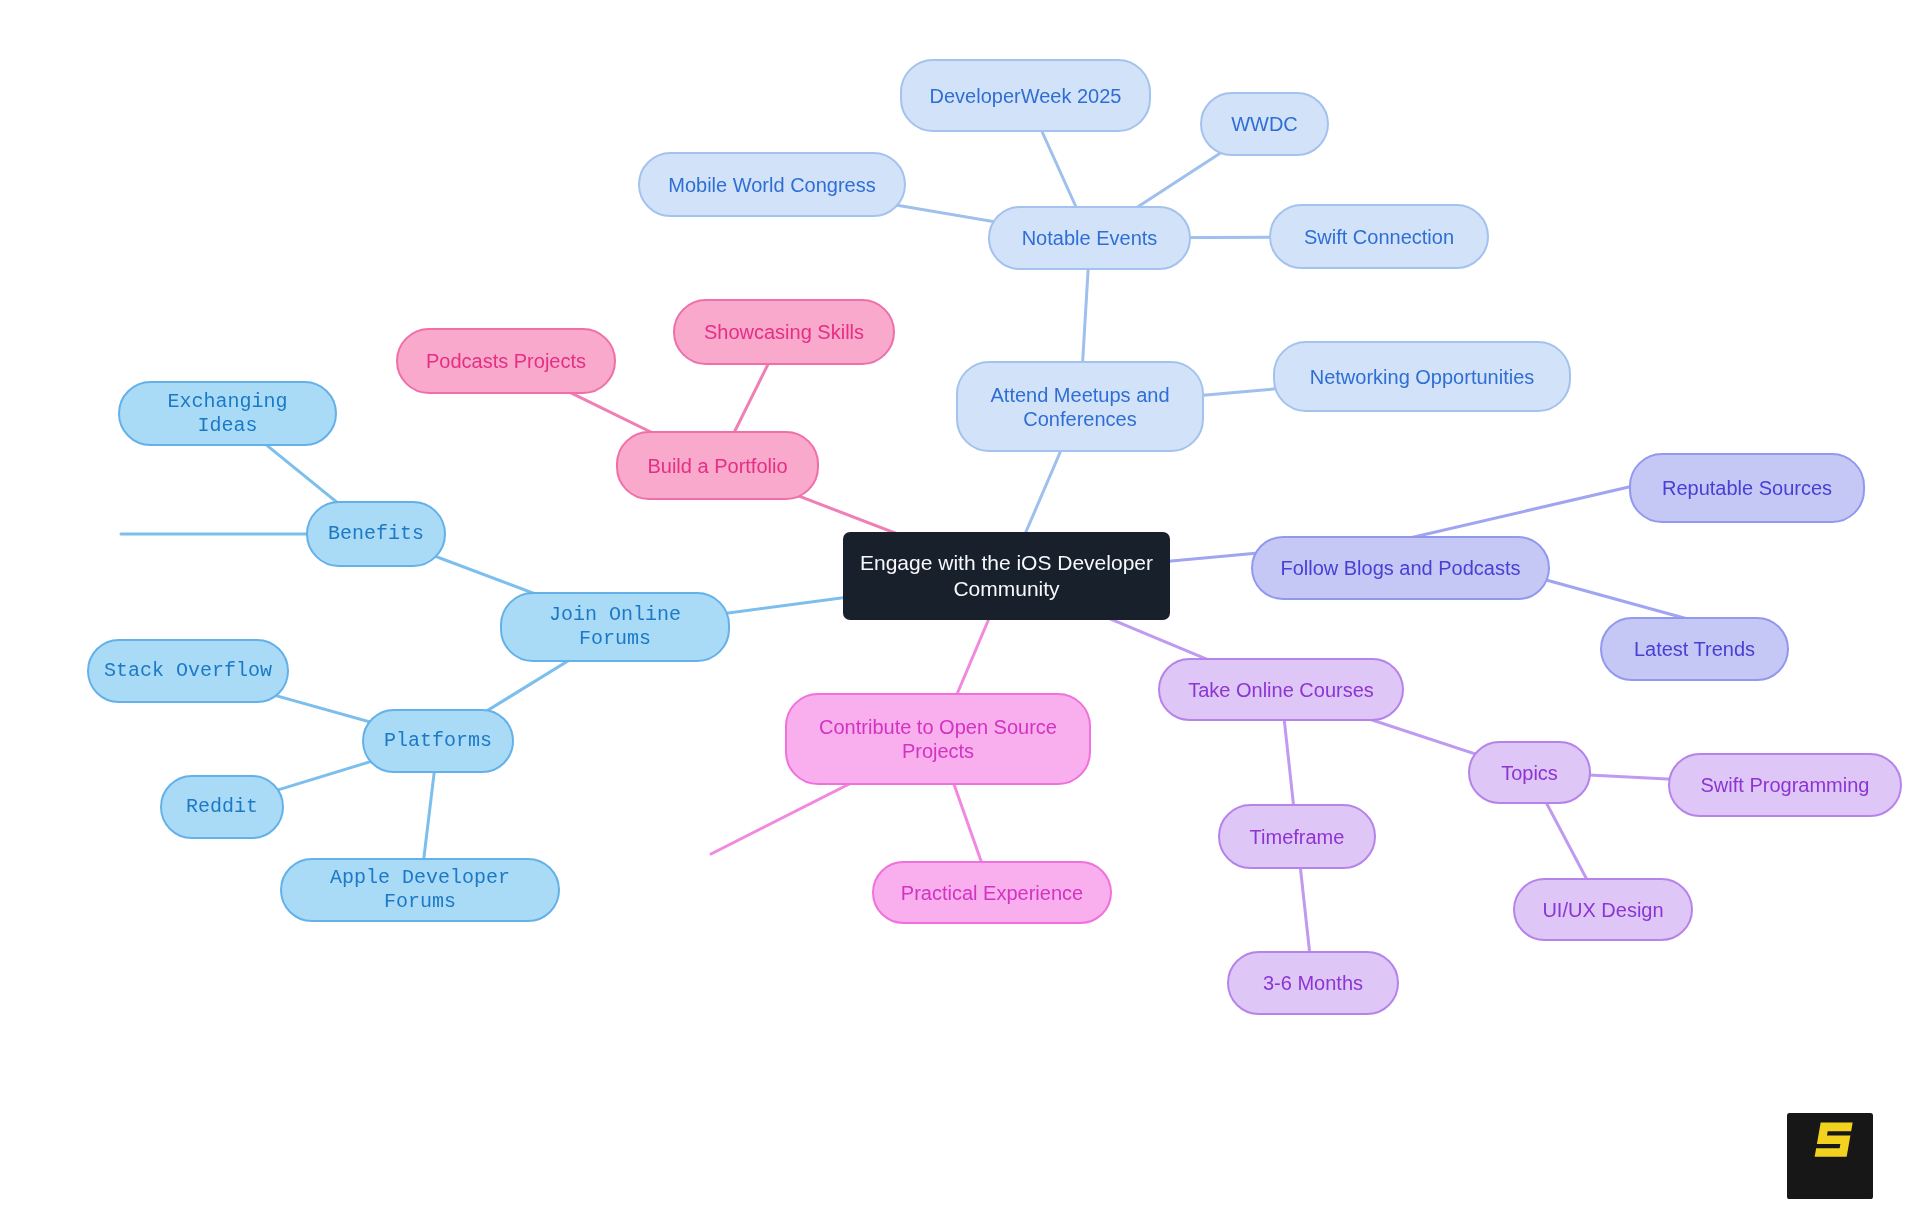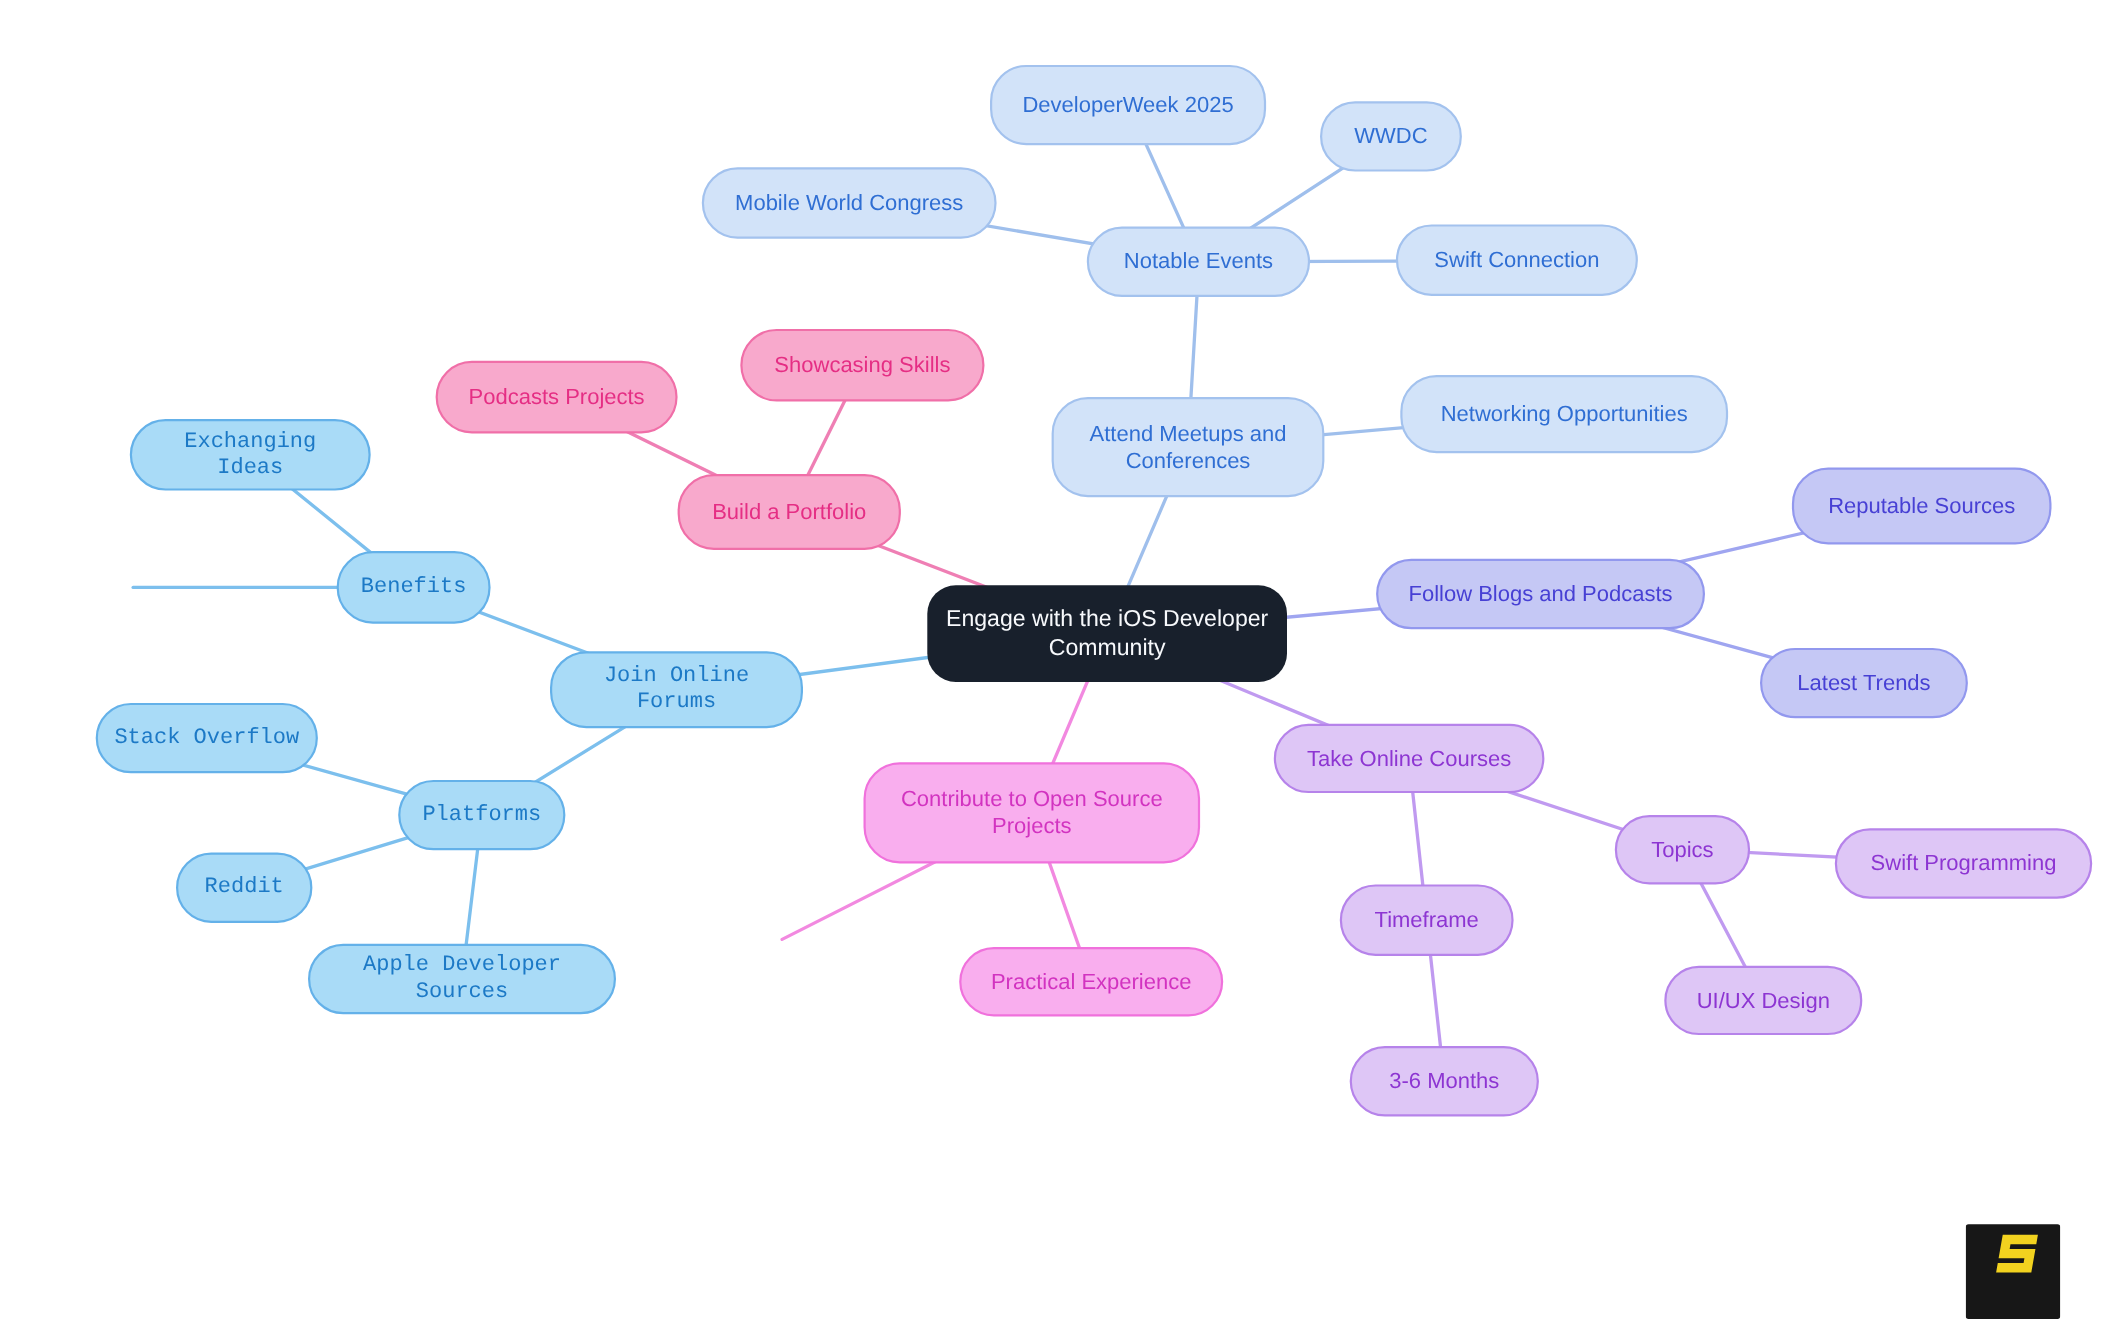--- a/index.html
+++ b/index.html
@@ -17,26 +17,26 @@
   .e-courses{stroke:var(--courses-line);}
   .node{
     position:absolute;box-sizing:border-box;
     display:flex;align-items:center;justify-content:center;text-align:center;
     border-radius:33px;border:2px solid transparent;
     font-size:20px;line-height:1.2;padding:4px 12px;cursor:default;
   }
   .g-meetups{background:var(--meetups-fill);border-color:var(--meetups-border);color:var(--meetups-text);}
   .g-forums{background:var(--forums-fill);border-color:var(--forums-border);color:var(--forums-text);font-family:Liberation Mono, monospace;}
   .g-portfolio{background:var(--portfolio-fill);border-color:var(--portfolio-border);color:var(--portfolio-text);}
-  .g-blogs{background:var(--blogs-fill);border-color:var(--blogs-border);color:var(--blogs-text);}
+  .g-blogs{background:var(--blogs-fill);border-color:var(--blogs-border);color:var(--blogs-text);margin-top:28px;}
   .g-opensource{background:var(--opensource-fill);border-color:var(--opensource-border);color:var(--opensource-text);}
   .g-courses{background:var(--courses-fill);border-color:var(--courses-border);color:var(--courses-text);text-align:center;}
   .node-central{
     background:var(--central-fill);color:var(--central-text);
-    border:none;border-radius:26px;font-size:21px;line-height:1.25;
+    border:none;border-radius:7px;font-size:21px;line-height:1.25;
   }
   .brand{position:absolute;left:1787px;top:1112px;width:86px;height:88px;}
   .brand svg{display:block;width:100%;height:100%;}
 </style>
 </head>
 <body>
 
 <div class="canvas">
 
   <svg class="edges">
@@ -89,21 +89,21 @@
   <div class="node g-portfolio" style="left:673px;top:299px;width:222px;height:66px">Showcasing Skills</div>
   <div class="node g-portfolio" style="left:396px;top:328px;width:220px;height:66px">Podcasts Projects</div>
   <div class="node g-portfolio" style="left:616px;top:431px;width:203px;height:69px">Build a Portfolio</div>
 
   <div class="node g-forums" style="left:118px;top:381px;width:219px;height:65px">Exchanging Ideas</div>
   <div class="node g-forums" style="left:306px;top:501px;width:140px;height:66px">Benefits</div>
   <div class="node g-forums" style="left:500px;top:592px;width:230px;height:70px">Join Online Forums</div>
   <div class="node g-forums" style="left:87px;top:639px;width:202px;height:64px">Stack Overflow</div>
   <div class="node g-forums" style="left:362px;top:709px;width:152px;height:64px">Platforms</div>
   <div class="node g-forums" style="left:160px;top:775px;width:124px;height:64px">Reddit</div>
-  <div class="node g-forums" style="left:280px;top:858px;width:280px;height:64px">Apple Developer Sources</div>
+  <div class="node g-forums" style="left:280px;top:858px;width:280px;height:64px">Apple Developer Forums</div>
 
   <div class="node node-central" style="left:843px;top:532px;width:327px;height:88px">Engage with the iOS Developer Community</div>
 
   <div class="node g-blogs" style="left:1629px;top:425px;width:236px;height:70px">Reputable Sources</div>
   <div class="node g-blogs" style="left:1251px;top:508px;width:299px;height:64px">Follow Blogs and Podcasts</div>
   <div class="node g-blogs" style="left:1600px;top:589px;width:189px;height:64px">Latest Trends</div>
 
   <div class="node g-opensource" style="left:785px;top:693px;width:306px;height:92px">Contribute to Open Source Projects</div>
   <div class="node g-opensource" style="left:872px;top:861px;width:240px;height:63px">Practical Experience</div>
 

